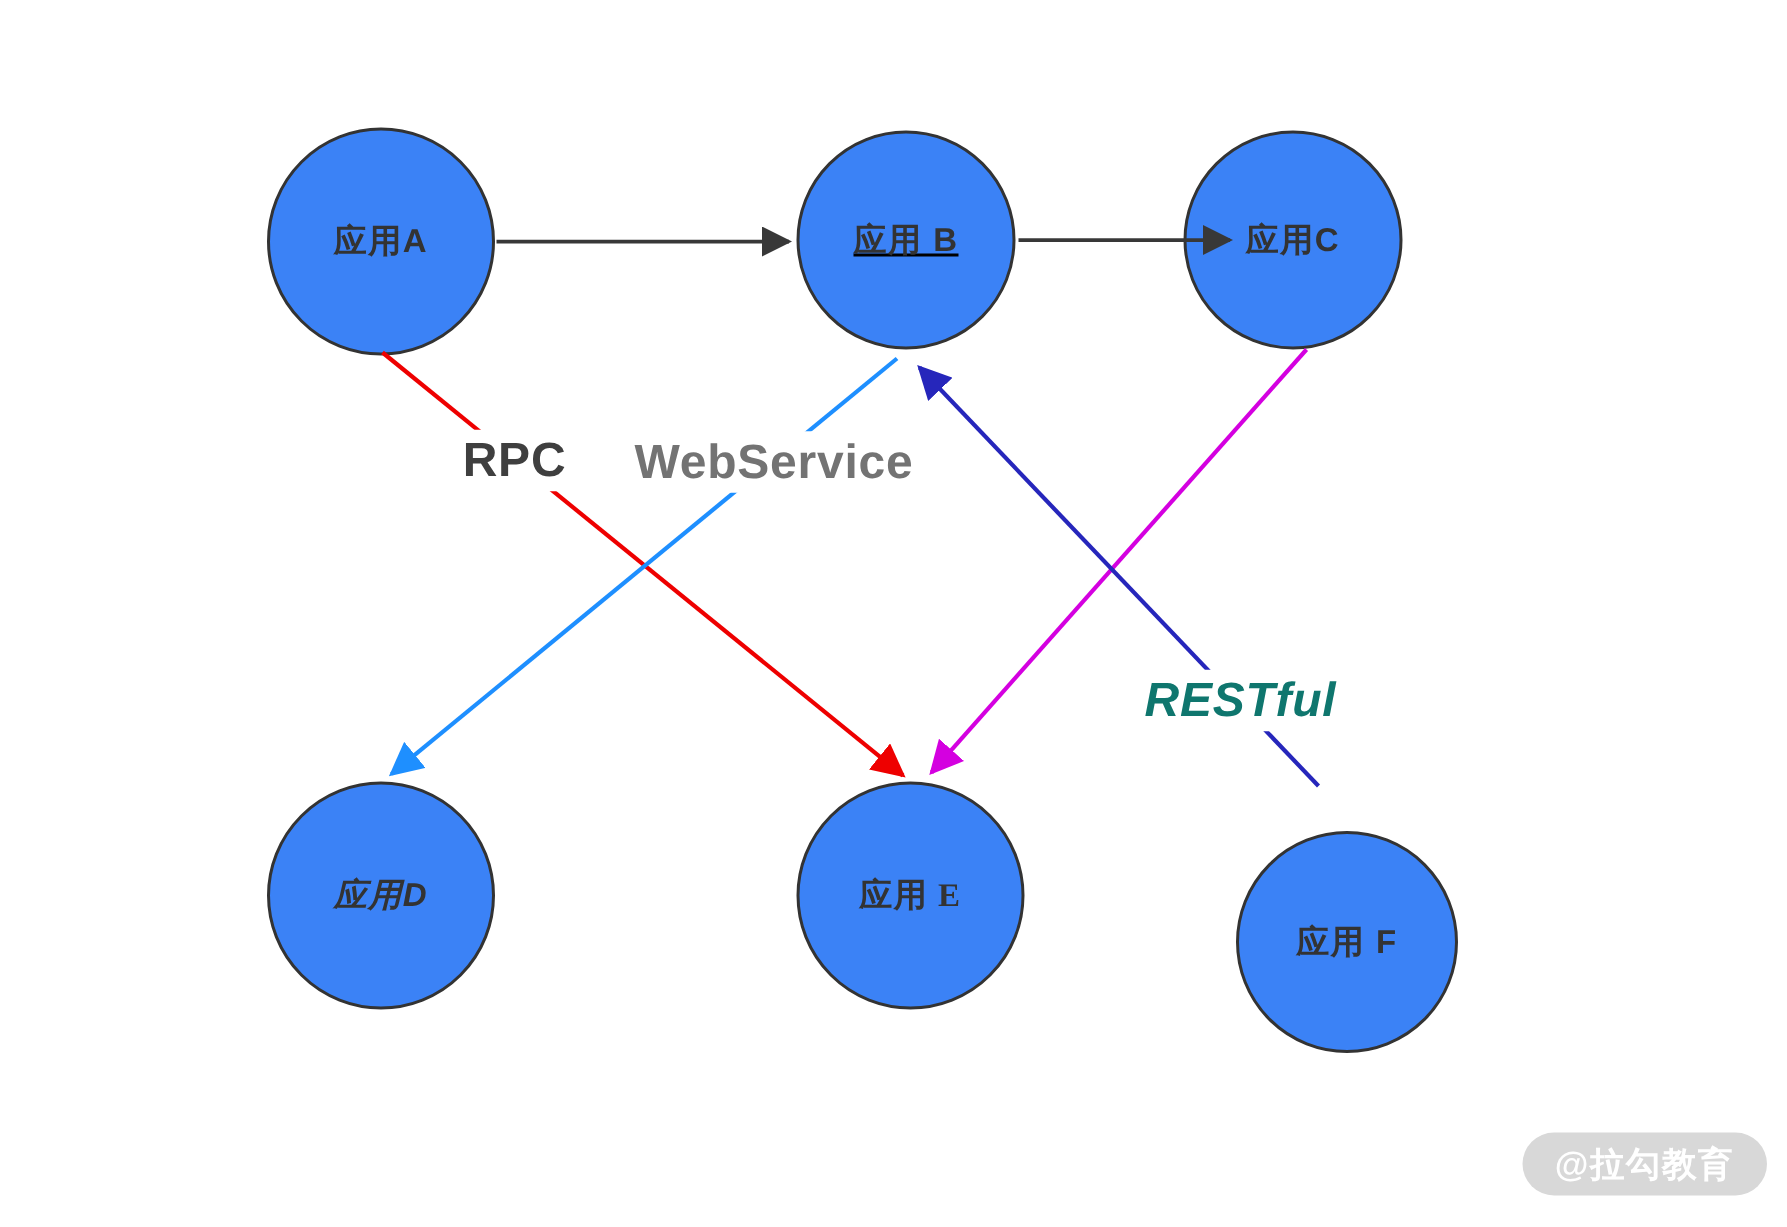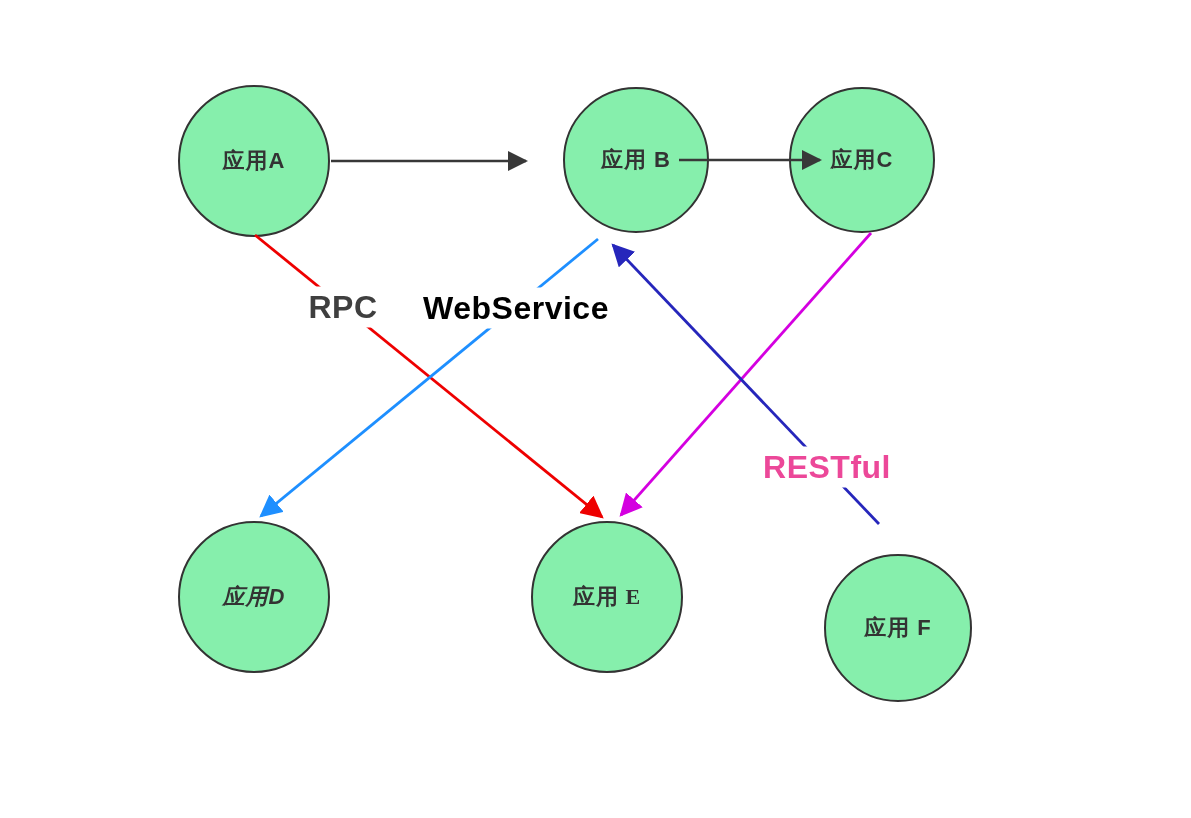--- a/index.html
+++ b/index.html
@@ -13,21 +13,21 @@
     width: 1191px;
     height: 818px;
     background: #ffffff;
     overflow: hidden;
   }
   .node {
     position: absolute;
     box-sizing: border-box;
     border: 2.5px solid #333333;
     border-radius: 50%;
-    background: #86efac;
+    background: #3b82f6;
     display: flex;
     align-items: center;
     justify-content: center;
     z-index: 1;
   }
   .node .node-label {
     font-size: 22px;
     font-weight: bold;
     color: #333333;
     letter-spacing: 1px;
@@ -69,21 +69,21 @@
   }
 </style>
 </head>
 <body>
 
 <div id="canvas">
   <div id="nodes-layer">
       <div class="node" style="left: 178px; top: 85px; width: 152px; height: 152px;">
         <span class="node-label">应用A</span>
       </div>
-      <div class="node" style="left: 563px; top: 87px; width: 146px; height: 146px;">
+      <div class="node" style="left: 531px; top: 87px; width: 146px; height: 146px; text-decoration: underline;">
         <span class="node-label">应用 B</span>
       </div>
       <div class="node" style="left: 789px; top: 87px; width: 146px; height: 146px;">
         <span class="node-label">应用C</span>
       </div>
       <div class="node" style="left: 178px; top: 521px; width: 152px; height: 152px; font-style: italic;">
         <span class="node-label">应用D</span>
       </div>
       <div class="node" style="left: 531px; top: 521px; width: 152px; height: 152px; font-family: Liberation Serif, serif;">
         <span class="node-label">应用 E</span>
@@ -115,16 +115,17 @@
       </defs>
   <line x1="331" y1="161" x2="526" y2="161" stroke="#383838" stroke-width="2.5" marker-end="url(#arrowhead-0)"></line>
       <line x1="679" y1="160" x2="820" y2="160" stroke="#383838" stroke-width="2.5" marker-end="url(#arrowhead-1)"></line>
       <line x1="255" y1="235" x2="602" y2="517" stroke="#ee0000" stroke-width="2.8" marker-end="url(#arrowhead-2)"></line>
       <line x1="598" y1="239" x2="261" y2="516" stroke="#1e8fff" stroke-width="2.8" marker-end="url(#arrowhead-3)"></line>
       <line x1="871" y1="233" x2="621" y2="515" stroke="#d400e0" stroke-width="2.8" marker-end="url(#arrowhead-4)"></line>
       <line x1="879" y1="524" x2="613" y2="245" stroke="#2626bb" stroke-width="2.8" marker-end="url(#arrowhead-5)"></line>
     </svg>
   <div id="labels-layer">
       <div class="edge-label" style="left: 343px; top: 307px; color: rgb(63, 63, 63);">RPC</div>
-      <div class="edge-label" style="left: 516px; top: 308px; color: #000000;">WebService</div>
-      <div class="edge-label" style="left: 827px; top: 467px; color: #ec4899;">RESTful</div>
+      <div class="edge-label" style="left: 516px; top: 308px; color: #737373;">WebService</div>
+      <div class="edge-label" style="left: 827px; top: 467px; color: #0f766e; font-style: italic;">RESTful</div>
     </div>
+  <div id="watermark">@拉勾教育</div>
 </div>
 
 </body></html>

